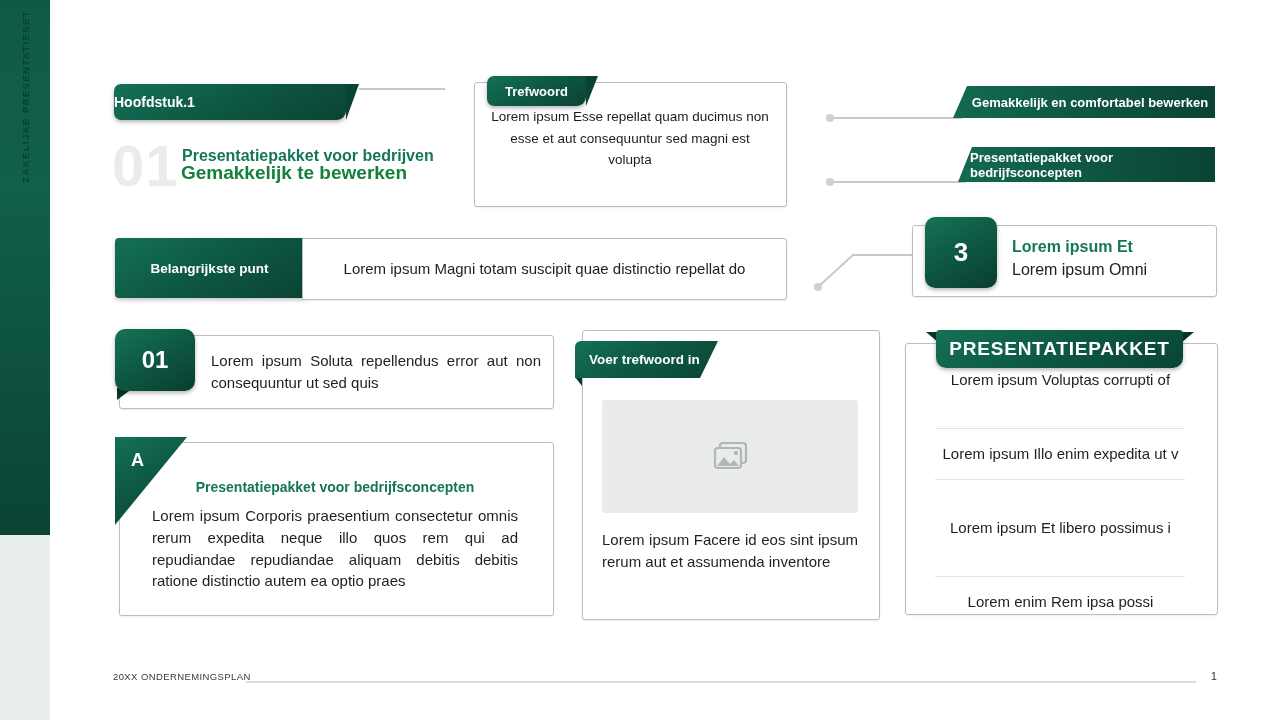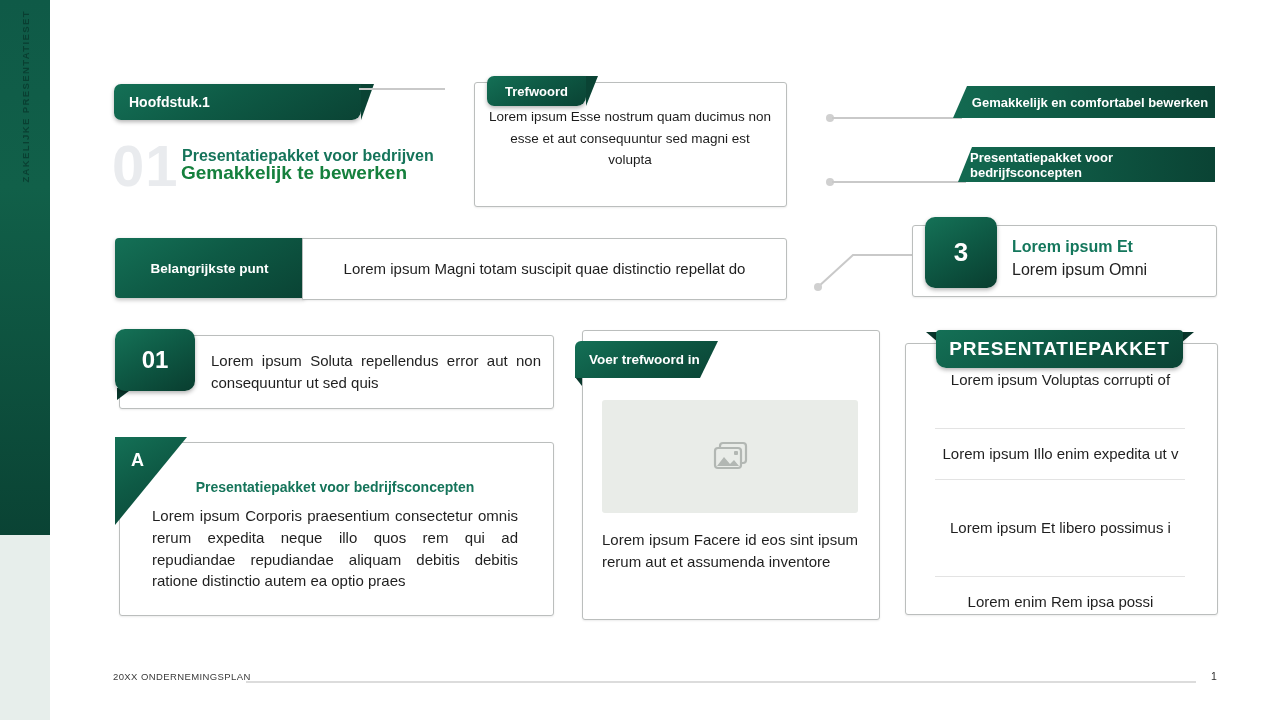--- a/index.html
+++ b/index.html
@@ -69,32 +69,32 @@
 <body>
 
 <div class="slide">
 
   <div class="abs sidebar-dark"></div>
   <div class="abs sidebar-light"></div>
   <div class="abs vertical-label-wrap">
     <span class="vertical-label">ZAKELIJKE PRESENTATIESET</span>
   </div>
 
-  <div class="abs ribbon-flag grn" style="left:114px; top:84px; width:232px; height:36px; padding-left:15px;">
+  <div class="abs ribbon-flag grn" style="left:114px; top:84px; width:232px; height:36px; ">
     <span class="ribbon-txt" style="font-size:14px;">Hoofdstuk.1</span>
     <span class="tail"></span>
   </div>
   <div class="abs leader-line" style="left:359px; top:88px; width:86px;"></div>
 
   <div class="abs" style="left:112px; top:132px; font-size:58px; font-weight:800; color:#e9ebee; letter-spacing:1px;">01</div>
   <div class="abs" style="left:182px; top:147px; font-size:16px; font-weight:700; color:#15745a;">Presentatiepakket voor bedrijven</div>
   <div class="abs" style="left:181px; top:162px; font-size:19px; font-weight:700; color:#15803d;">Gemakkelijk te bewerken</div>
 
   <div class="abs card" style="left:474px; top:82px; width:311px; height:123px;"></div>
-  <div class="abs" style="left:488px; top:106px; width:284px; font-size:13.5px; line-height:1.6; text-align:center; color:#1c1c1c;">Lorem ipsum Esse nostrum quam ducimus non esse et aut consequuntur sed magni est volupta</div>
+  <div class="abs" style="left:488px; top:106px; width:284px; font-size:13.5px; line-height:1.6; text-align:center; color:#1c1c1c;">Lorem ipsum Esse repellat quam ducimus non esse et aut consequuntur sed magni est volupta</div>
   <div class="abs ribbon-flag grn" style="left:487px; top:76px; width:99px; height:30px; justify-content:center;">
     <span class="ribbon-txt">Trefwoord</span>
     <span class="tail" style="right:-12px; width:12px;"></span>
   </div>
 
   <div class="abs leader-dot" style="left:826px; top:114px;"></div>
   <div class="abs leader-line" style="left:832px; top:117px; width:130px;"></div>
   <div class="abs ribbon-slant" style="left:953px; top:86px; width:262px; height:32px; filter:drop-shadow(0 2px 2px rgba(0,0,0,0.25));">
     <span class="ribbon-txt" style="padding-left:12px;">Gemakkelijk en comfortabel bewerken</span>
   </div>

